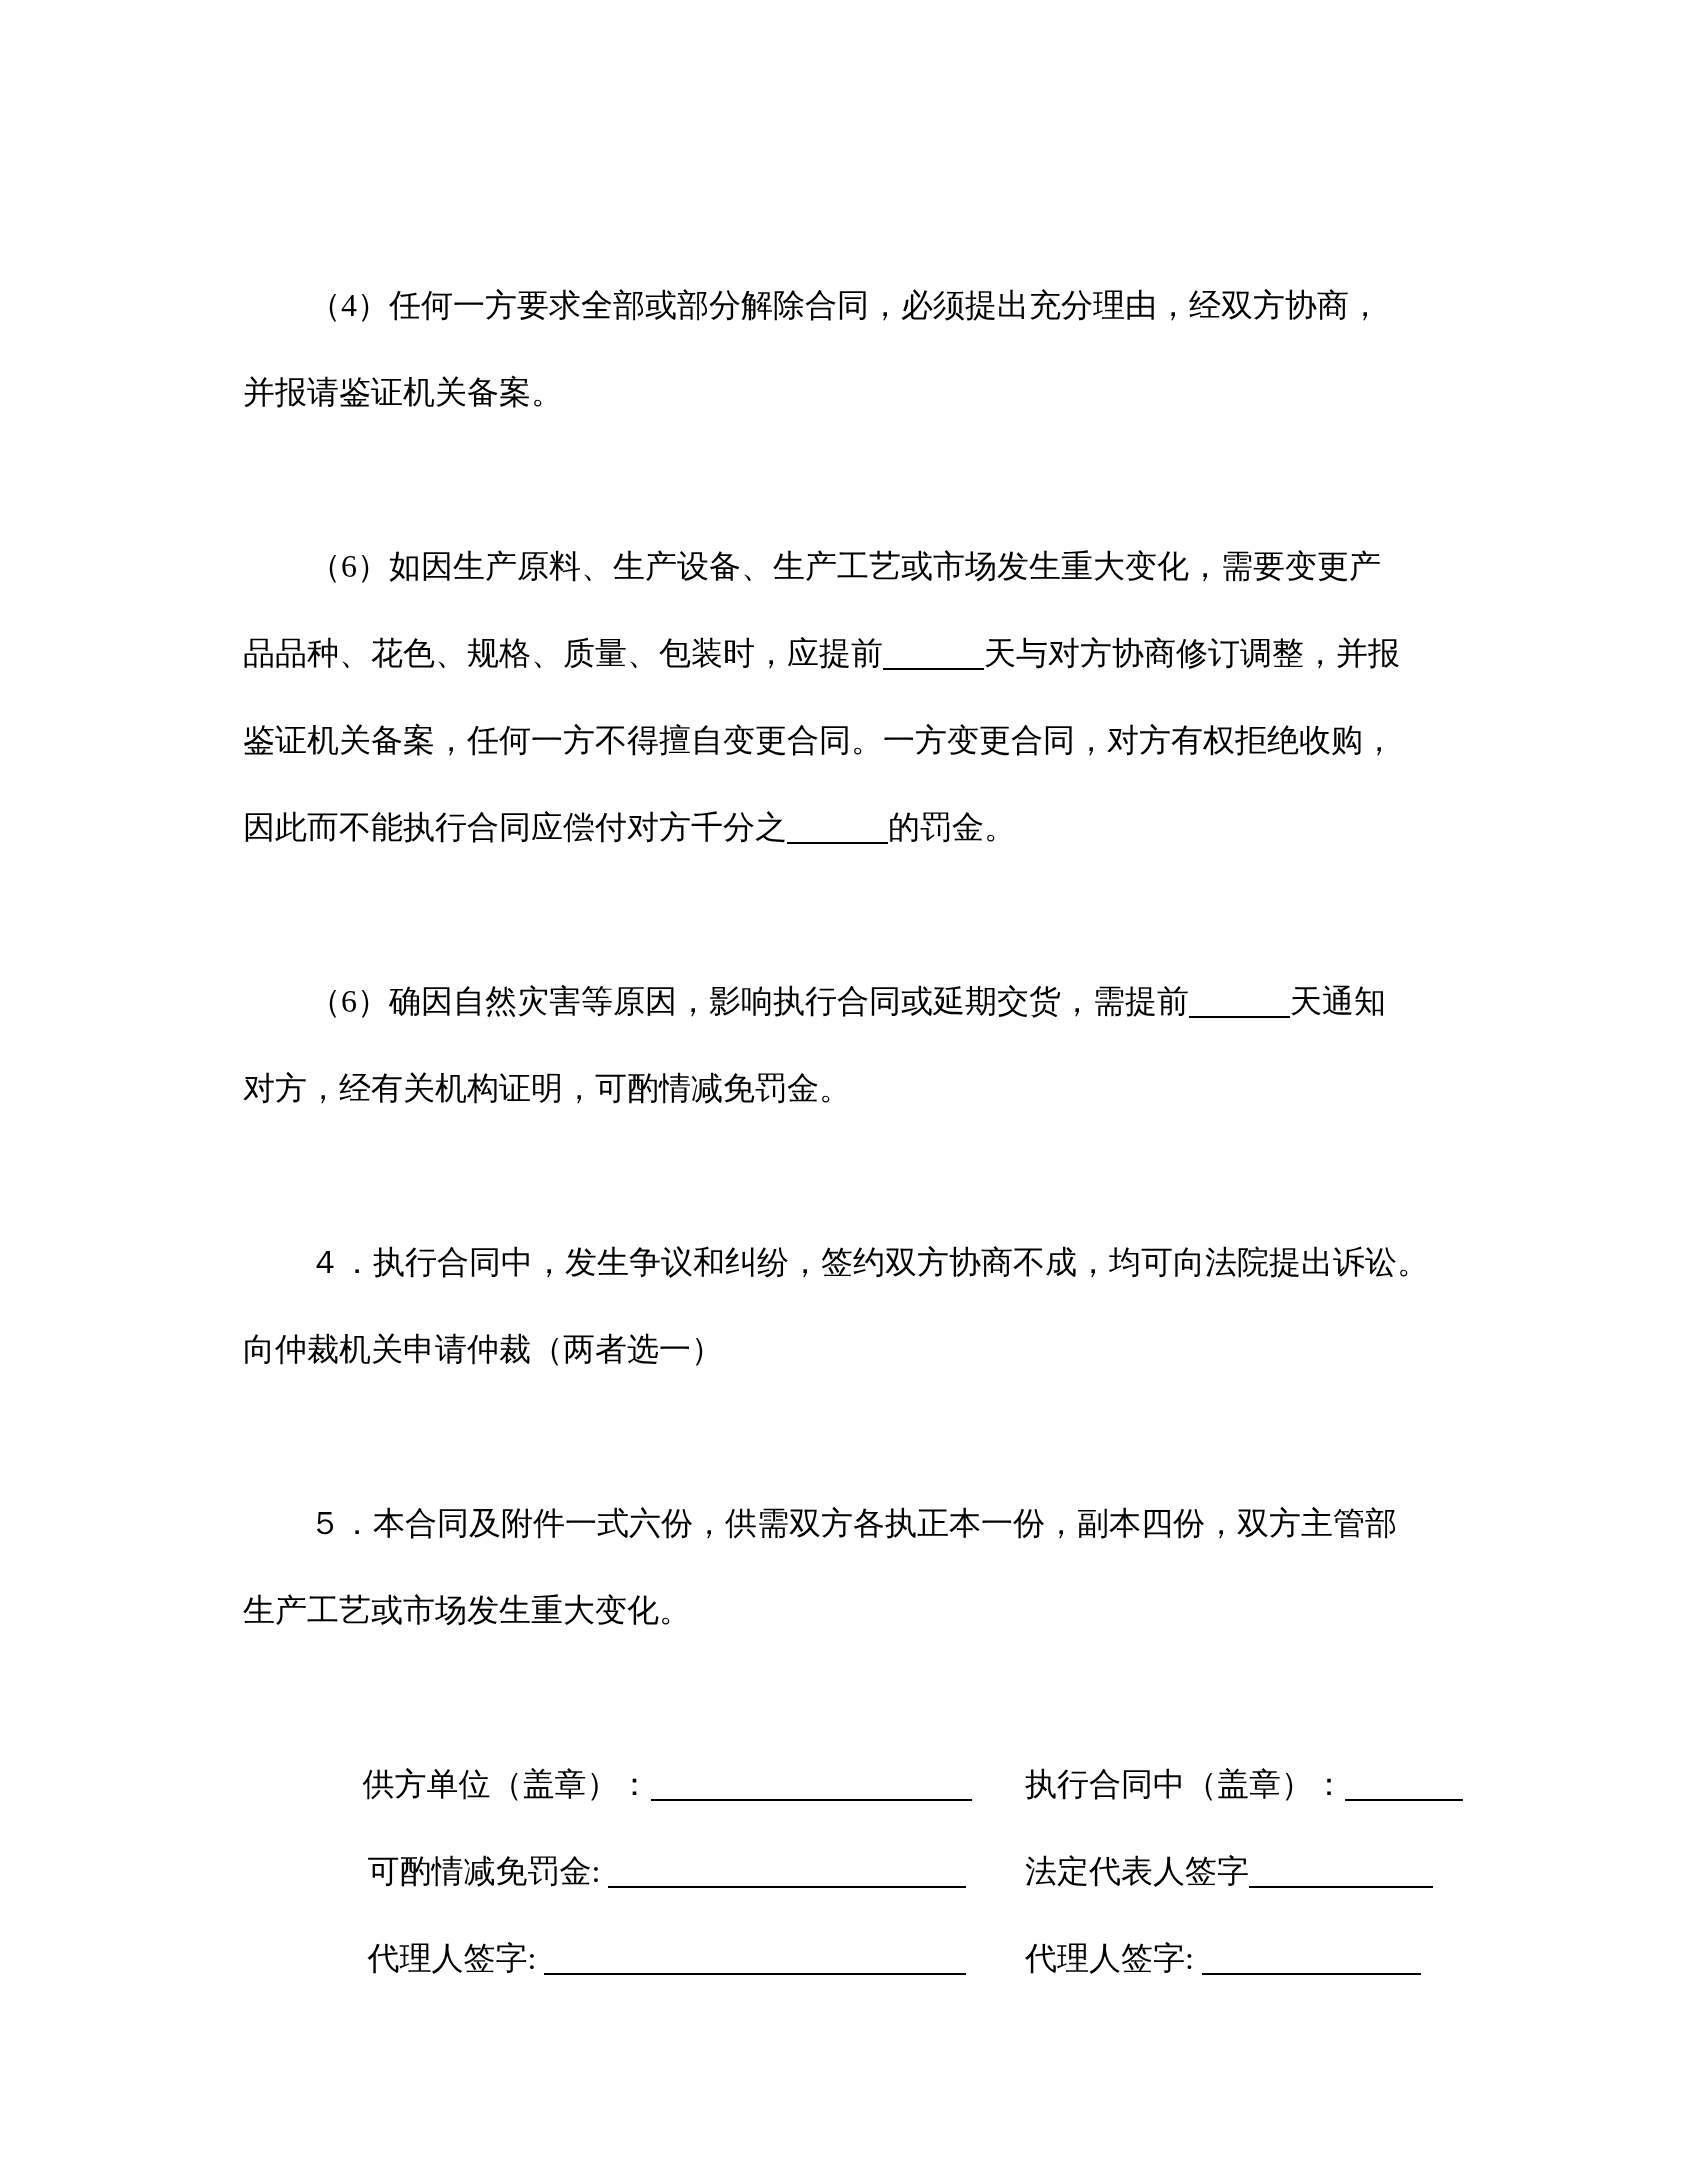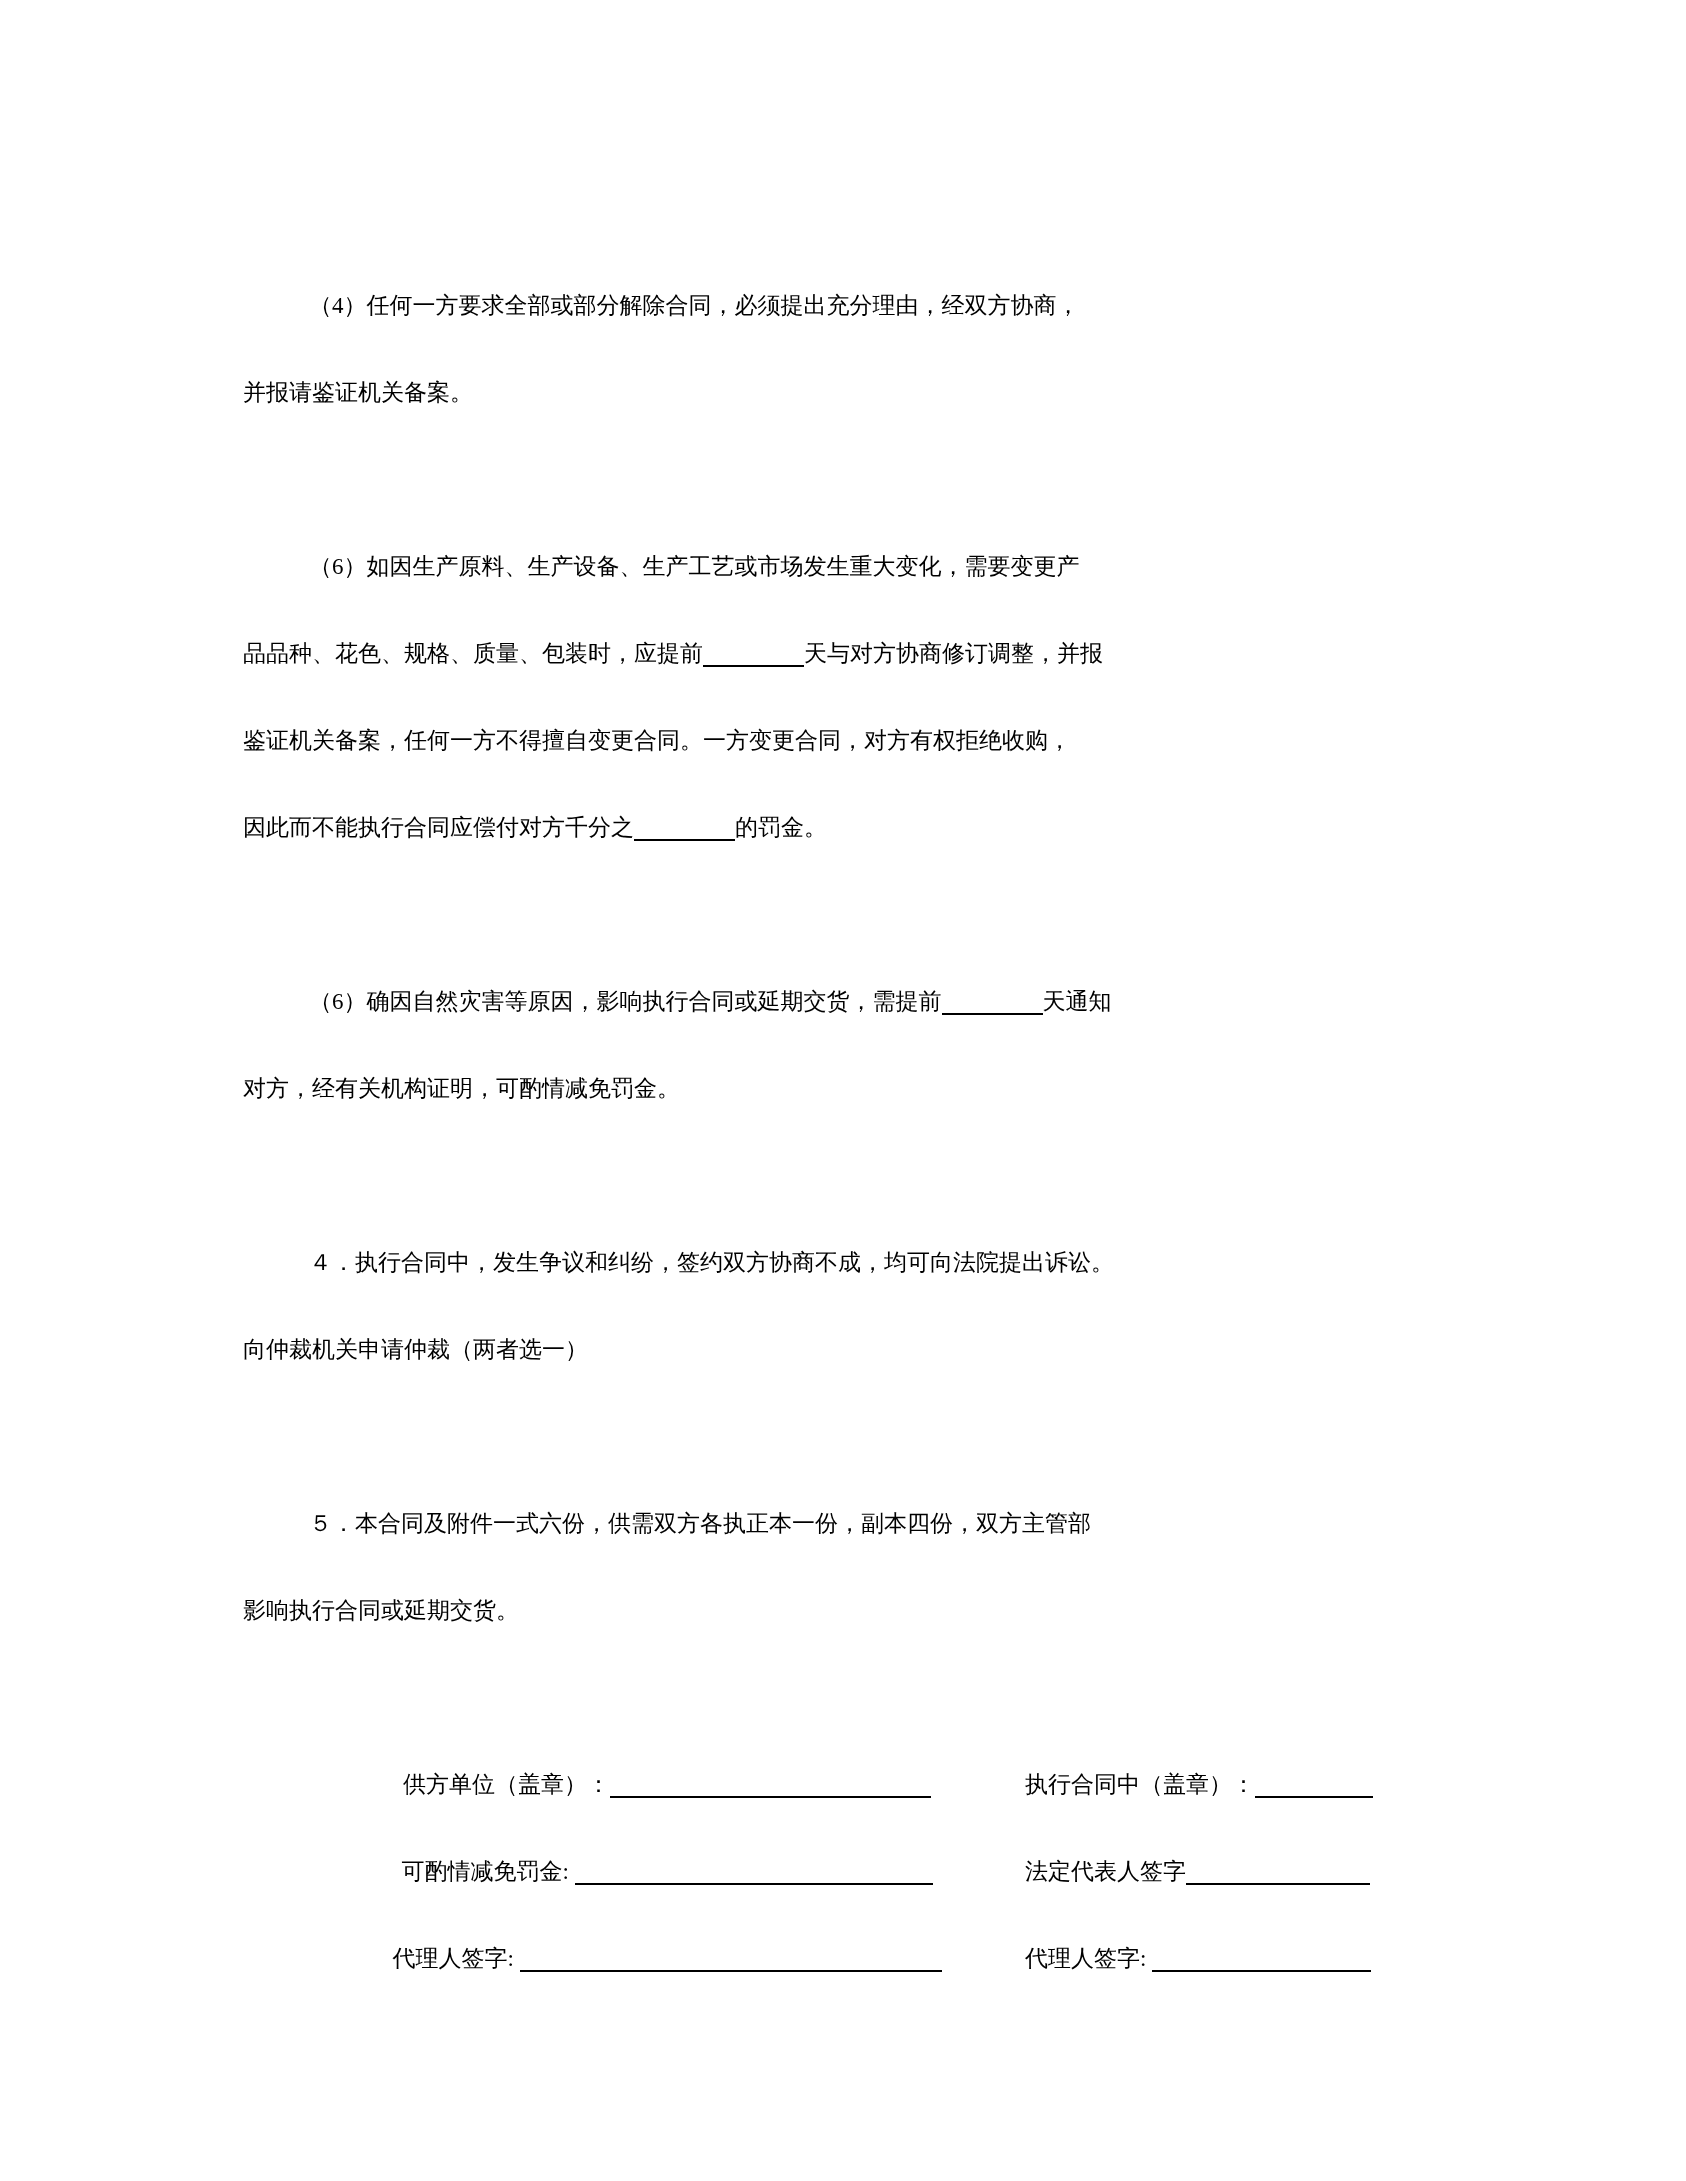--- a/index.html
+++ b/index.html
@@ -13,21 +13,21 @@
     height: 2182px;
     background: #ffffff;
     color: #000000;
     font-family: "Liberation Serif", "DejaVu Serif", serif;
     overflow: hidden;
     box-sizing: border-box;
   }
   .content {
     box-sizing: border-box;
     padding: 262px 211px 0 243px;
-    font-size: 23px;
+    font-size: 32px;
   }
   .para {
     margin: 0 0 87px 0;
   }
   .para:last-of-type {
     margin-bottom: 87px;
   }
   .line {
     height: 87px;
     line-height: 87px;
@@ -115,21 +115,21 @@
       <div class="line">
         <span>向仲裁机关申请仲裁（两者选一）</span>
       </div>
     </div>
 
     <div class="para">
       <div class="line indent">
         <span>５．本合同及附件一式六份，供需双方各执正本一份，副本四份，双方主管部</span>
       </div>
       <div class="line">
-        <span>影响执行合同或延期交货。</span>
+        <span>生产工艺或市场发生重大变化。</span>
       </div>
     </div>
 
     <div class="sig">
       <div class="sig-row">
         <div class="sig-col-left">
           <span>供方单位（盖章）：</span><span class="blank bl-350"></span>
         </div>
         <div class="sig-col-right">
           <span>执行合同中（盖章）：</span><span class="blank bl-128"></span>

